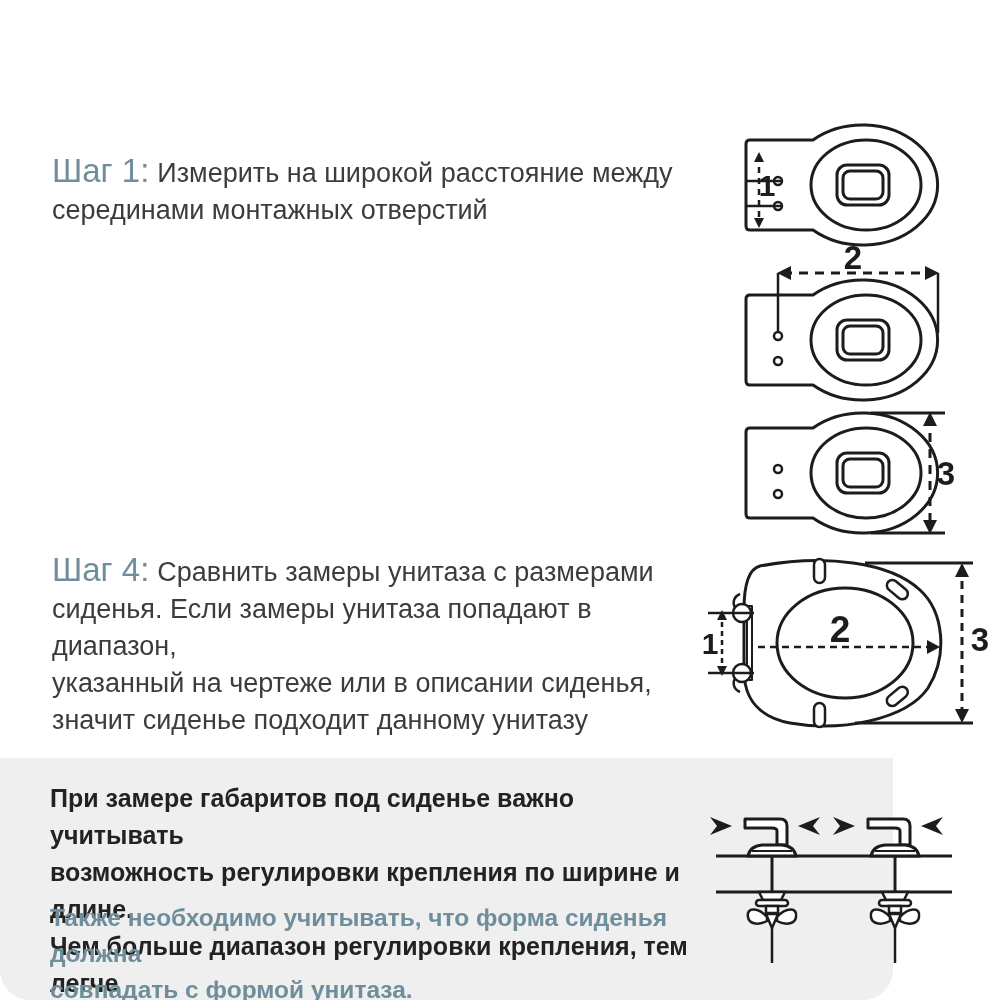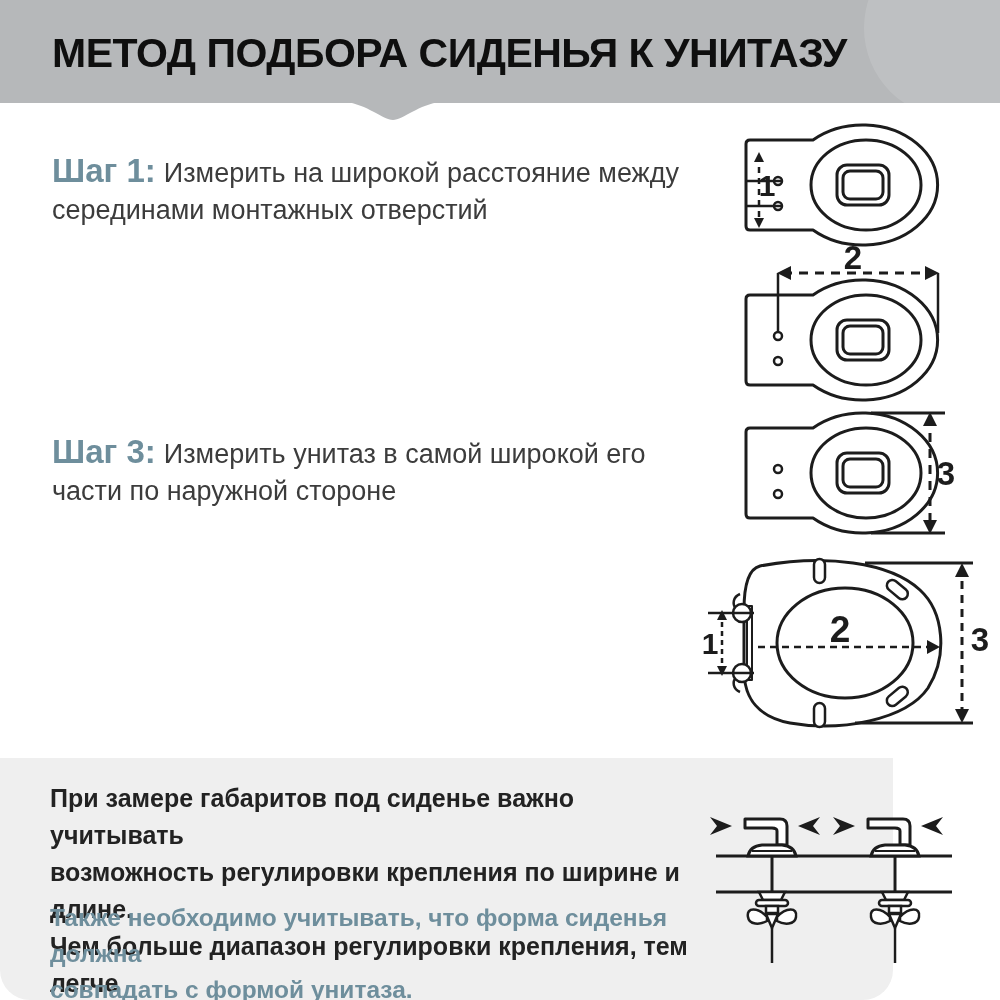--- a/index.html
+++ b/index.html
@@ -11,21 +11,21 @@
   .header{position:absolute;left:0;top:0;width:1000px;height:103px;background:#b6b8ba;overflow:visible;}
   .header-blob{position:absolute;left:864px;top:-62px;width:180px;height:180px;border-radius:50%;
                background:rgba(255,255,255,0.12);}
   .header-title{position:absolute;left:52px;top:30px;font-size:41px;font-weight:700;color:#0f0f0f;
                 letter-spacing:-0.5px;white-space:nowrap;}
   .header-tail{position:absolute;left:345px;top:102px;width:96px;height:20px;}
 
   
   .step{position:absolute;left:52px;margin:0;font-size:27px;line-height:37px;color:#3c3c3c;
         white-space:pre-line;width:660px;}
-  .step-label{font-weight:700;font-size:33px;color:#6e8e9c;margin-right:8px;}
+  .step-label{font-weight:400;font-size:33px;color:#6e8e9c;margin-right:8px;}
   .step1{top:152px;} .step2{top:287px;} .step3{top:433px;} .step4{top:551px;}
 
   .attention-heading{position:absolute;left:52px;top:710px;margin:0;font-size:35px;font-weight:700;color:#6e8e9c;}
 
   
   .panel{position:absolute;left:0;top:758px;width:881px;height:242px;background:#efefef;
          border-radius:0 0 30px 30px;padding-left:12px;}
   .panel-body{position:absolute;left:50px;top:22px;margin:0;font-size:25px;font-weight:700;
               line-height:37px;color:#222222;white-space:pre-line;width:640px;}
   .panel-note{position:absolute;left:50px;top:142px;margin:0;font-size:24.5px;font-weight:700;
@@ -45,32 +45,27 @@
         <path d="M80 30 H17 Q13 30 13 34 V116 Q13 120 17 120 H80 A75 60 0 1 0 80 30 Z"></path>
         <ellipse cx="133" cy="75" rx="55" ry="45"></ellipse>
         <rect x="104" y="55" width="52" height="40" rx="10"></rect>
         <rect x="110" y="61" width="40" height="28" rx="7"></rect>
         <circle cx="45" cy="71" r="4" stroke-width="2.5"></circle>
         <circle cx="45" cy="96" r="4" stroke-width="2.5"></circle>
       </g>
     </defs>
   </svg>
 
-  <div class="header">
-    <div class="header-blob"></div>
-    <div class="header-title">МЕТОД ПОДБОРА СИДЕНЬЯ К УНИТАЗУ</div>
-    <svg class="header-tail" viewBox="0 0 96 20">
-      <path d="M0 0 C22 2 38 18 48 18 C58 18 74 2 96 0 Z" fill="#b6b8ba"></path>
-    </svg>
-  </div>
 
   <p class="step step1"><span class="step-label">Шаг 1:</span><span>Измерить на широкой расстояние между
 серединами монтажных отверстий</span></p>
-  <p class="step step3"><span class="step-label">Шаг 3:</span><span>Измерить унитаз в самой широкой его
-части по наружной стороне</span></p>
+  <p class="step step4"><span class="step-label">Шаг 4:</span><span>Сравнить замеры унитаза с размерами
+сиденья. Если замеры унитаза попадают в диапазон,
+указанный на чертеже или в описании сиденья,
+значит сиденье подходит данному унитазу</span></p>
 
 
   <div class="panel">
     <p class="panel-body">При замере габаритов под сиденье важно учитывать
 возможность регулировки крепления по ширине и длине.
 Чем больше диапазон регулировки крепления,  тем легче
 выбрать сиденье с крышкой для унитаза.</p>
     <p class="panel-note">Также необходимо учитывать, что форма сиденья должна
 совпадать с формой унитаза.</p>
   </div>

